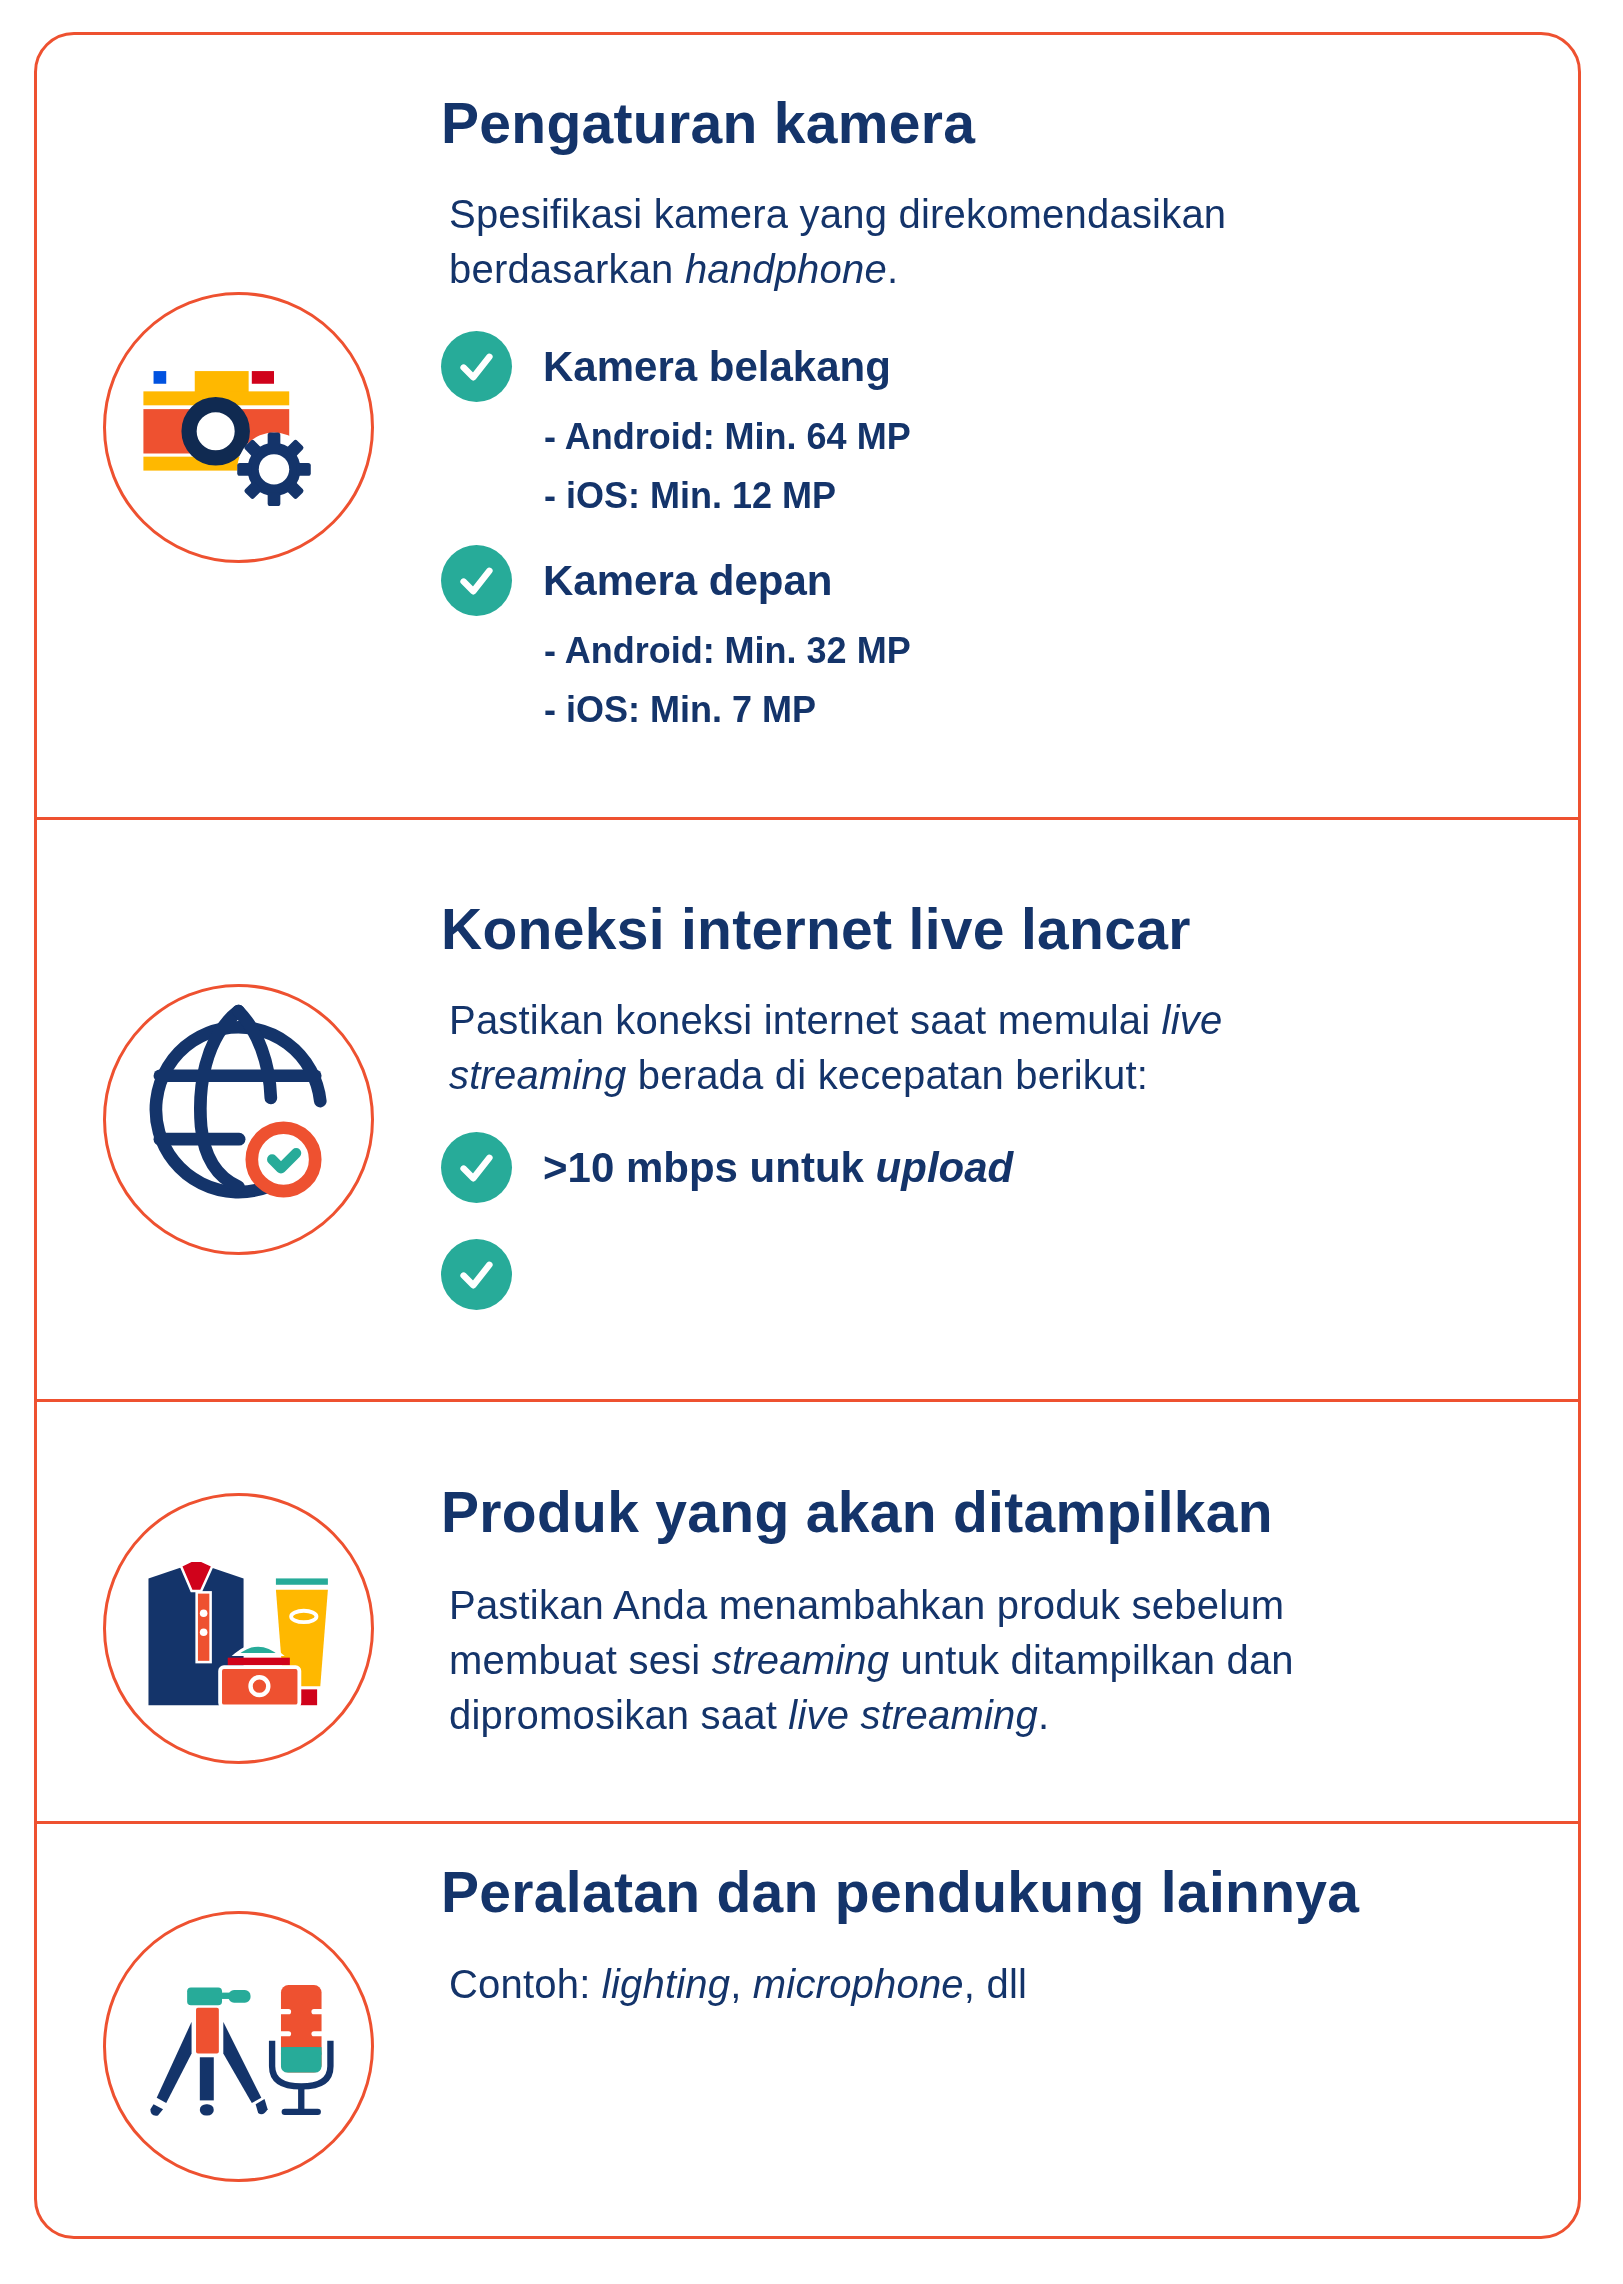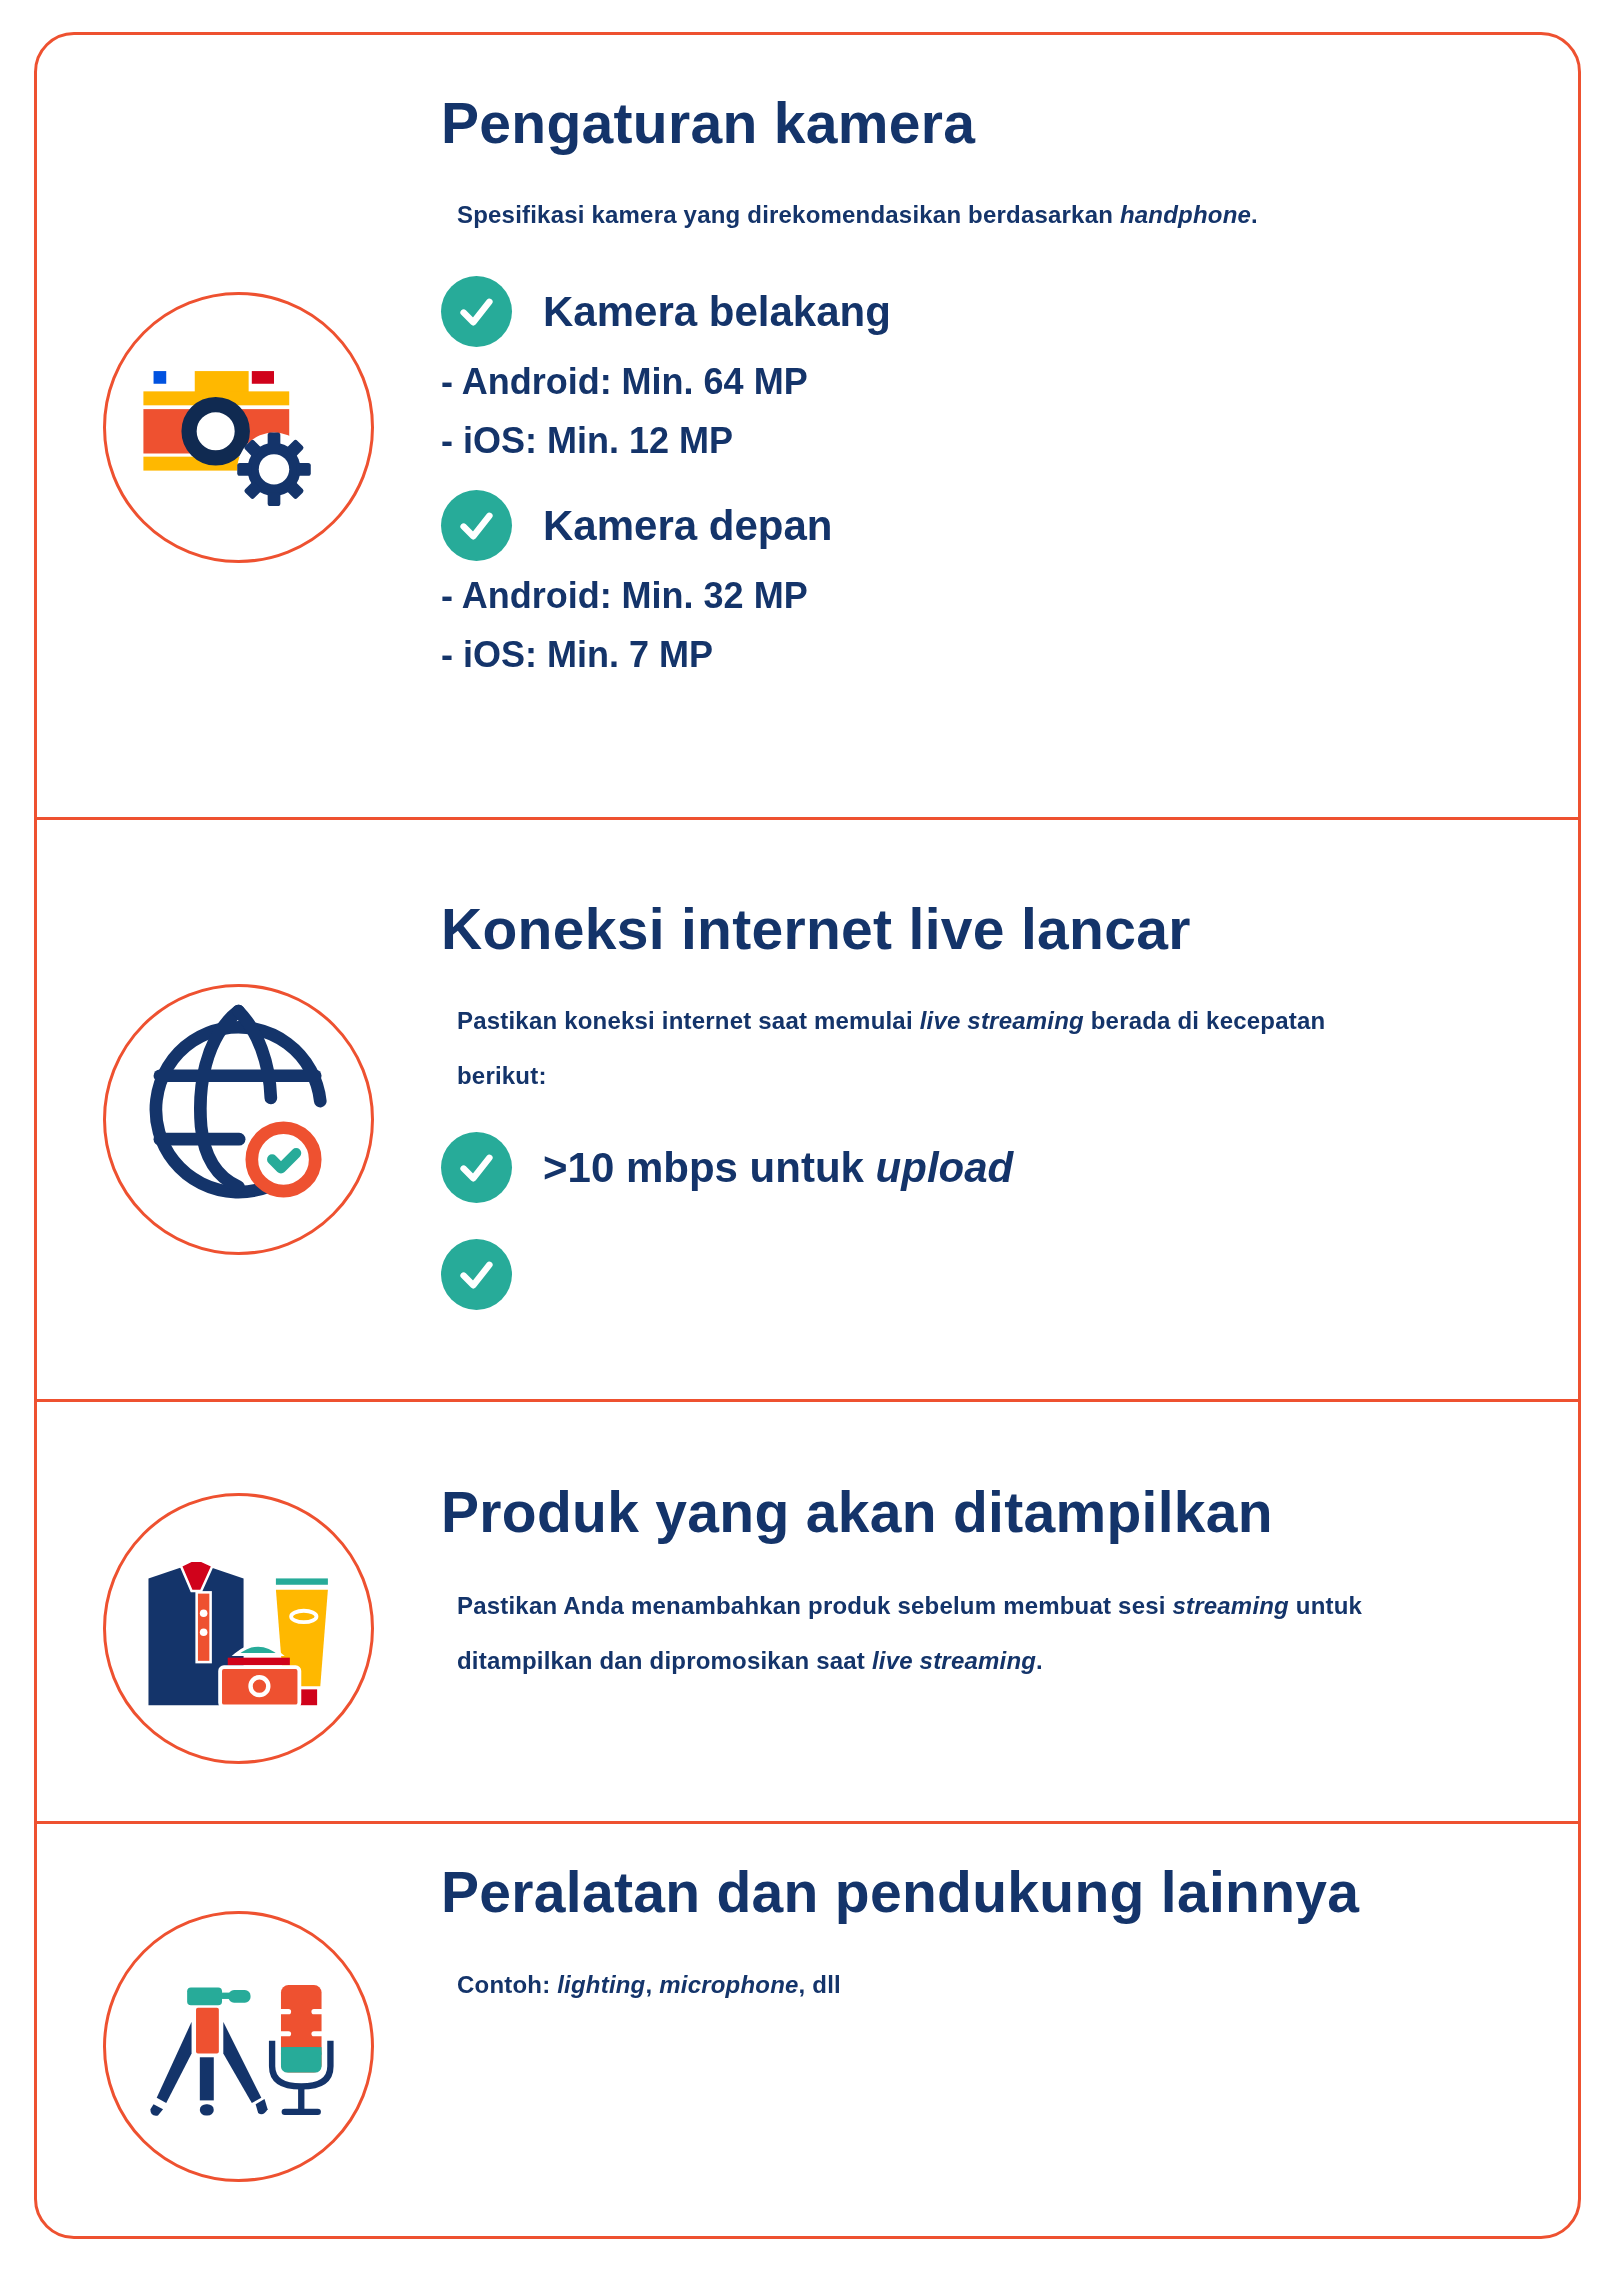--- a/index.html
+++ b/index.html
@@ -6,28 +6,28 @@
   body { width:1623px; height:2284px; position:relative; overflow:hidden;
          font-family:"Liberation Sans", "DejaVu Sans", sans-serif; color:#14346a; }
   .card { position:absolute; left:34px; top:32px; width:1547px; height:2207px;
           border:3.9px solid #ee5130; border-radius:40px; box-sizing:border-box; }
   .divider { position:absolute; left:34px; width:1547px; height:3.2px; background:#ee5130; }
   .icon-ring { position:absolute; left:103px; width:271px; height:271px; border:3.9px solid #ee5130;
                border-radius:50%; box-sizing:border-box; background:#fff; }
   .icon-ring svg { position:absolute; left:0; top:0; width:100%; height:100%; }
   .content { position:absolute; left:441px; width:1071px; }
   .title { font-weight:700; font-size:57px; line-height:52px; margin:0; letter-spacing:0.3px; }
-  .desc { font-weight:700; font-size:24px; line-height:55px; margin:16px; letter-spacing:0.2px; }
+  .desc { font-weight:400; font-size:40px; line-height:55px; margin:8px; letter-spacing:0.2px; }
   .desc em, .item em { font-style:italic; }
   .check-row { position:relative; height:71px; display:flex; align-items:center; }
   .check { width:71px; height:71px; border-radius:50%; background:#27ab99; flex:none;
            display:flex; align-items:center; justify-content:center; }
   .check svg { width:43px; height:43px; }
   .check-label { margin-left:31px; font-weight:700; font-size:42px; line-height:45px; }
-  .sub { font-size:36px; line-height:45px; font-weight:700; }
+  .sub { margin-left:103px; font-size:36px; line-height:45px; font-weight:700; }
 </style>
 </head>
 <body>
 
 <div class="card"></div>
 <div class="divider" style="top:817px"></div>
 <div class="divider" style="top:1399px"></div>
 <div class="divider" style="top:1821px"></div>
 
 <div class="icon-ring" style="top:292px">

